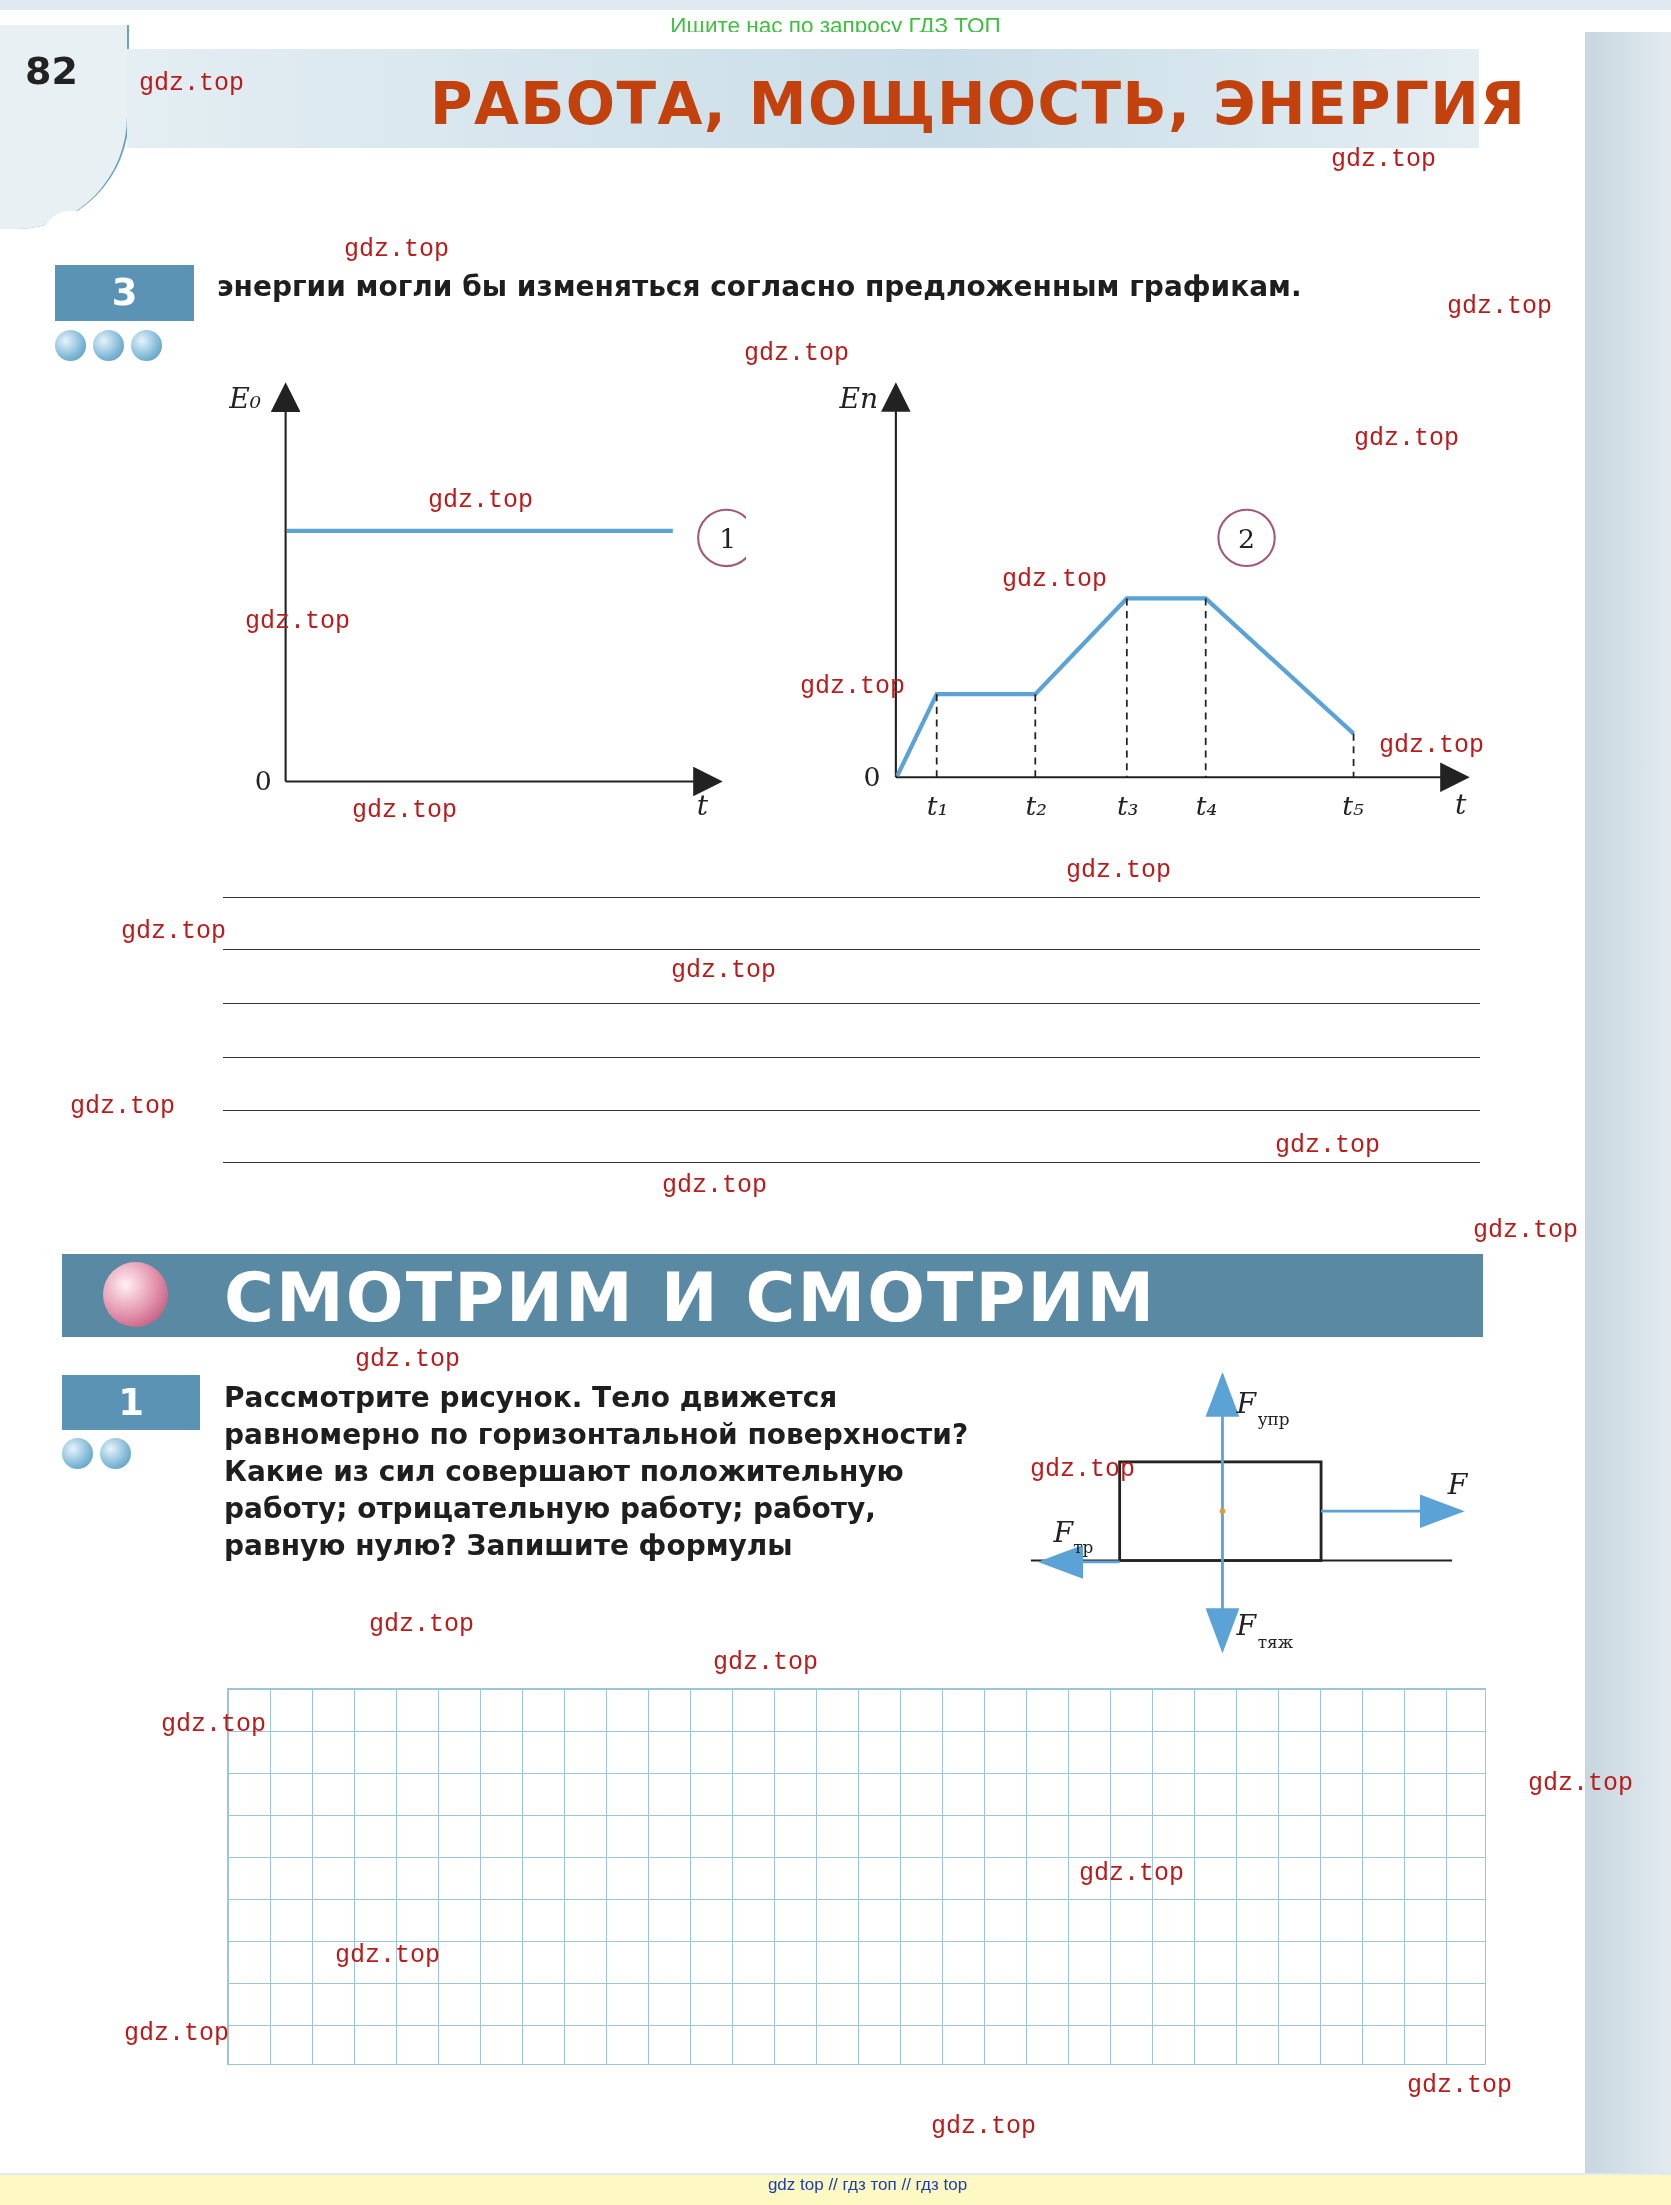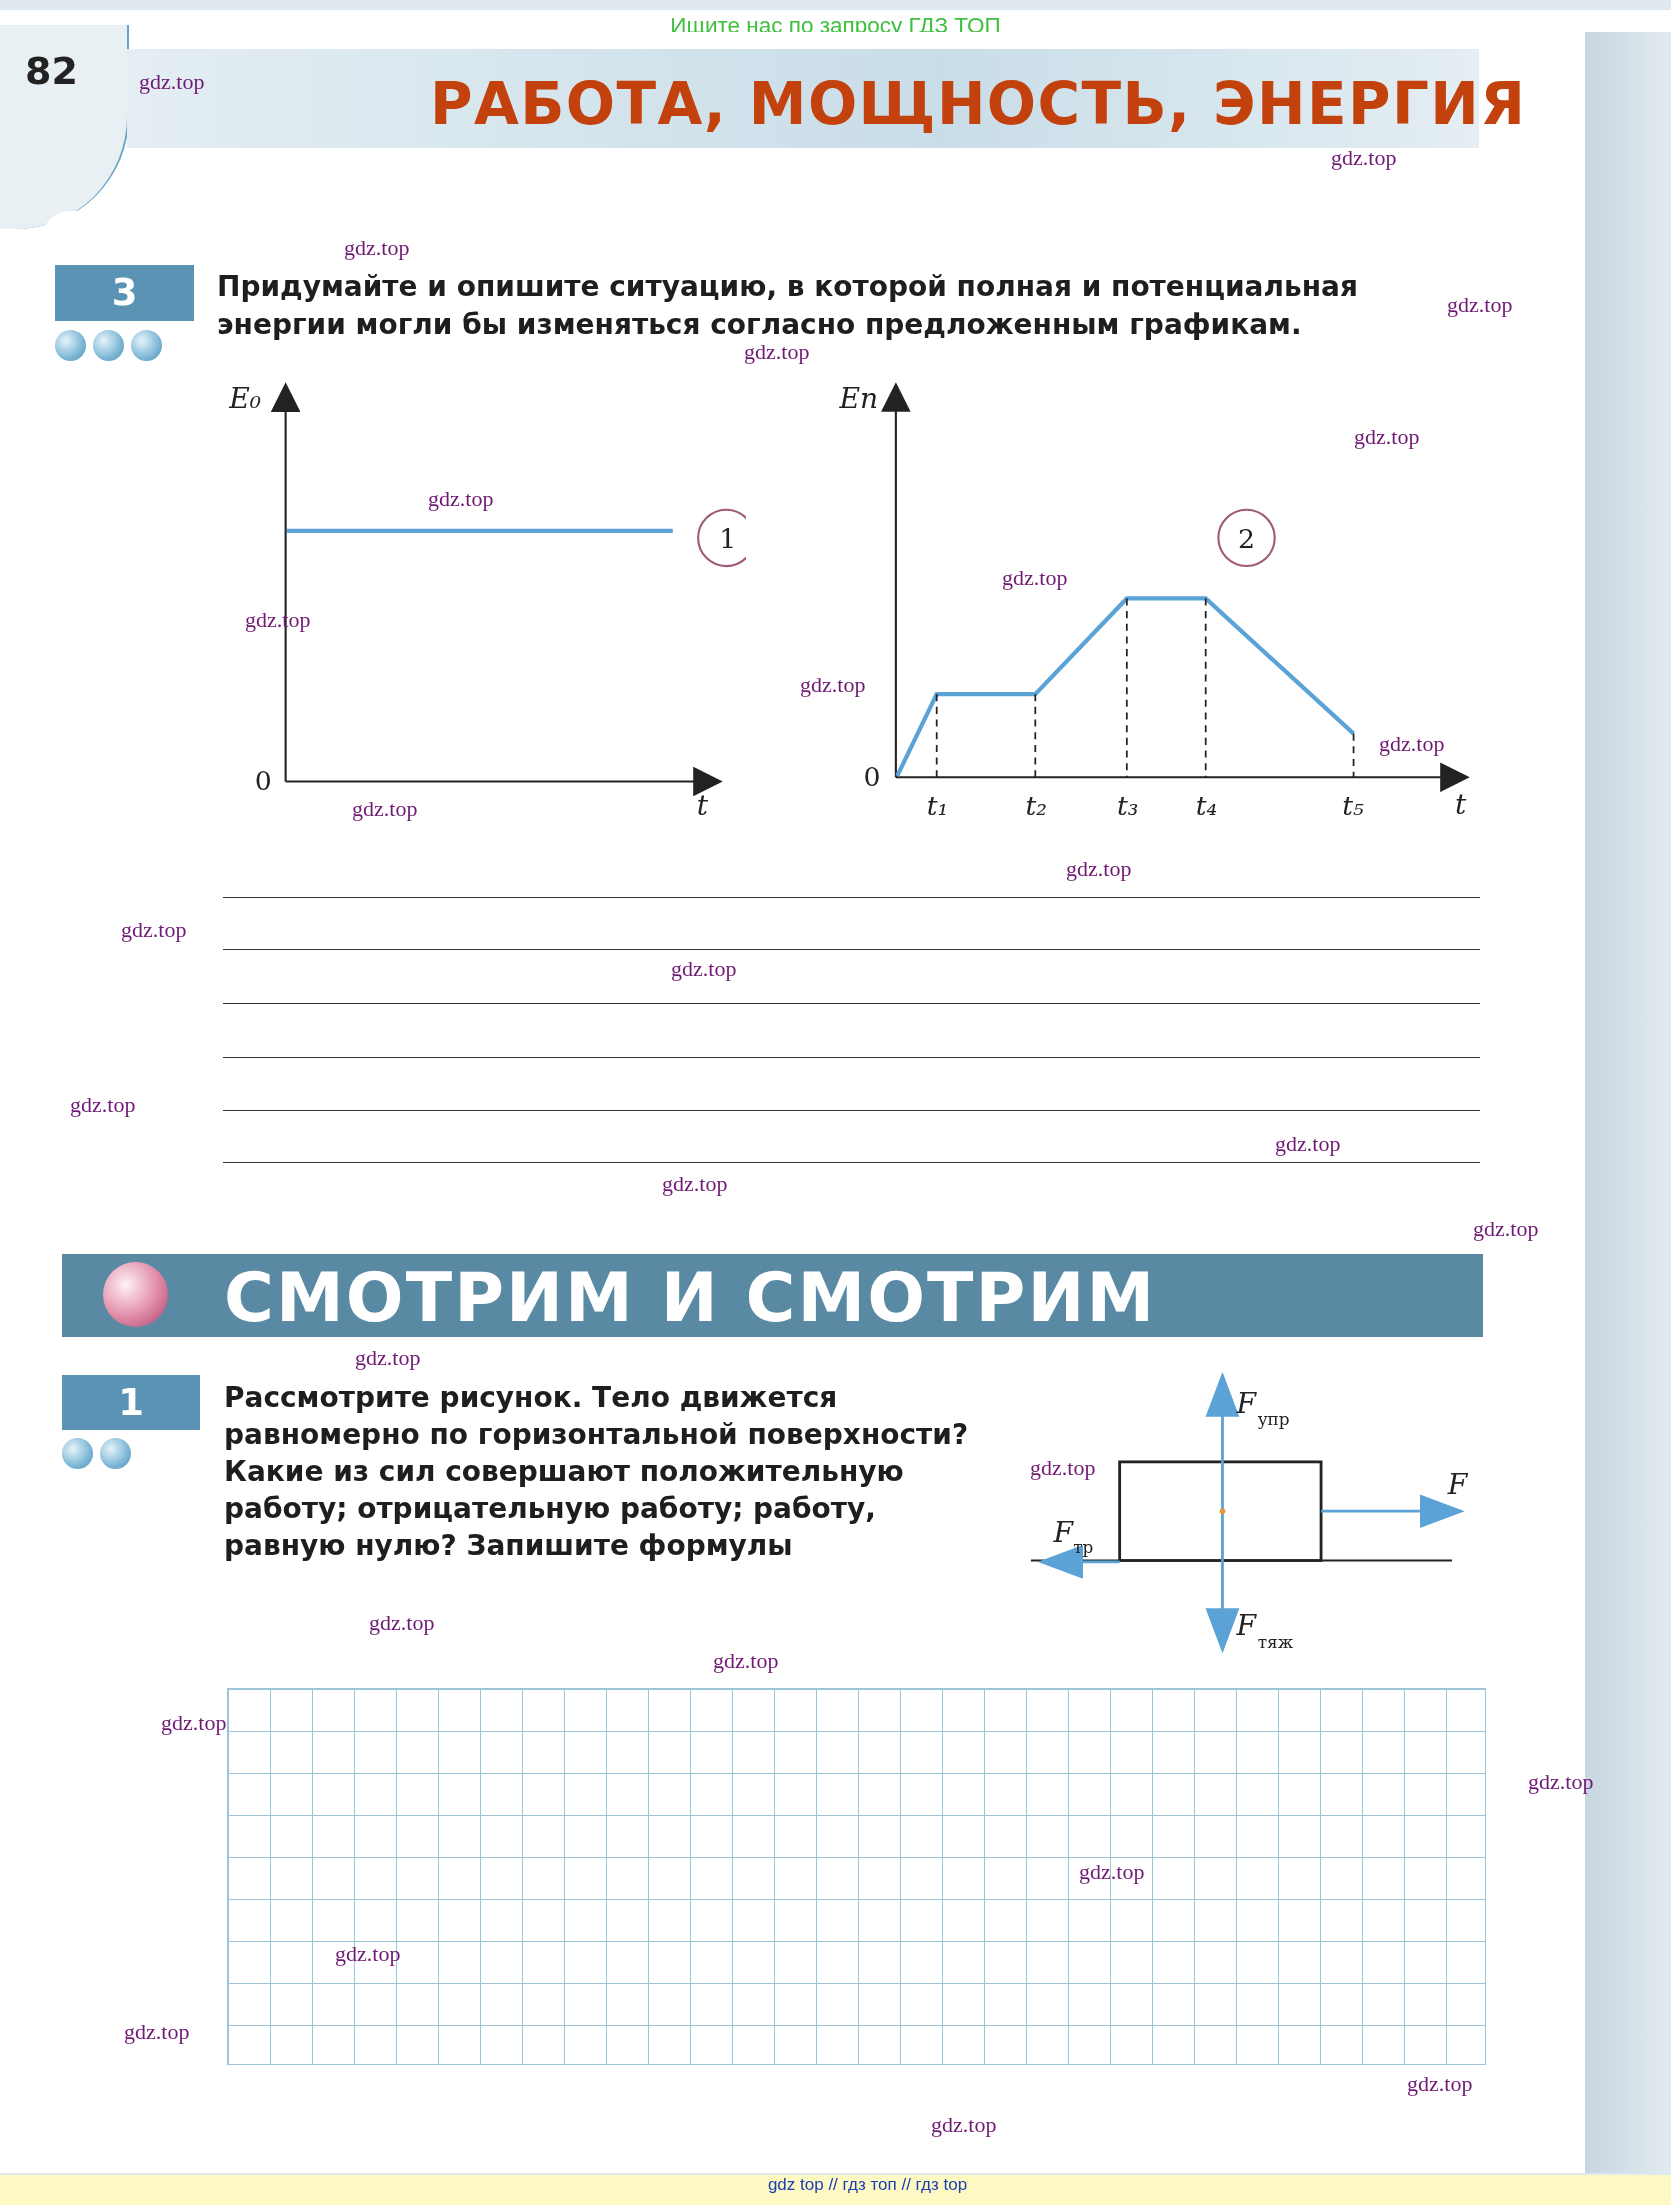--- a/index.html
+++ b/index.html
@@ -40,21 +40,21 @@
     background:#ffffff; border-radius:28px;
   }
   .task-num {
     position:absolute; background:#5a93b3; color:#fff; font-weight:bold;
     font-size:37px; text-align:center;
   }
   .dots { position:absolute; display:flex; gap:7px; }
   .dot { width:31px; height:31px; border-radius:50%;
     background:radial-gradient(circle at 35% 35%, #e6f3fa, #7db7d6 60%, #4f8db0); }
   .task-text { position:absolute; font-size:28px; font-weight:bold; color:#1e1e1e; line-height:38px; }
-  .wm { position:absolute; font-family:Liberation Serif, serif; font-size:22px; color:#701a75; }
+  .wm { position:absolute; font-family:Liberation Mono, monospace; font-size:25px; color:#b91c1c; }
   .answer-line { position:absolute; left:223px; width:1257px; height:1.4px; background:#333; }
   .section-band {
     position:absolute; left:62px; top:1254px; width:1421px; height:83px;
     background:#5a8aa3;
   }
   .section-title {
     position:absolute; left:224px; top:1258px; font-size:68px; font-weight:bold; color:#fff;
     letter-spacing:2.1px;
   }
   .section-ball {
@@ -91,21 +91,20 @@
 
 <div class="content-panel"></div>
 
 <div class="task-num" style="left:55px;top:265px;width:139px;height:56px;line-height:56px;">3</div>
 <div class="dots" style="left:55px;top:330px;">
   <div class="dot"></div>
   <div class="dot"></div>
   <div class="dot"></div>
 </div>
 <div class="task-text" style="left:217px;top:268px;">
-  <div>Придумайте и опишите ситуацию, в которой полная и потенциальная</div>
   <div>энергии могли бы изменяться согласно предложенным графикам.</div>
 </div>
 
 <svg style="position:absolute;left:211px;top:373px;" width="535" height="465" viewBox="0 0 760 660">
   <defs>
     <marker id="ah" markerWidth="14" markerHeight="14" refX="7" refY="7" orient="auto">
       <path d="M0,0 L14,7 L0,14 z" fill="#222"></path>
     </marker>
   </defs>
   <line x1="106" y1="580" x2="106" y2="34" stroke="#222" stroke-width="3" marker-end="url(#ah)"></line>

